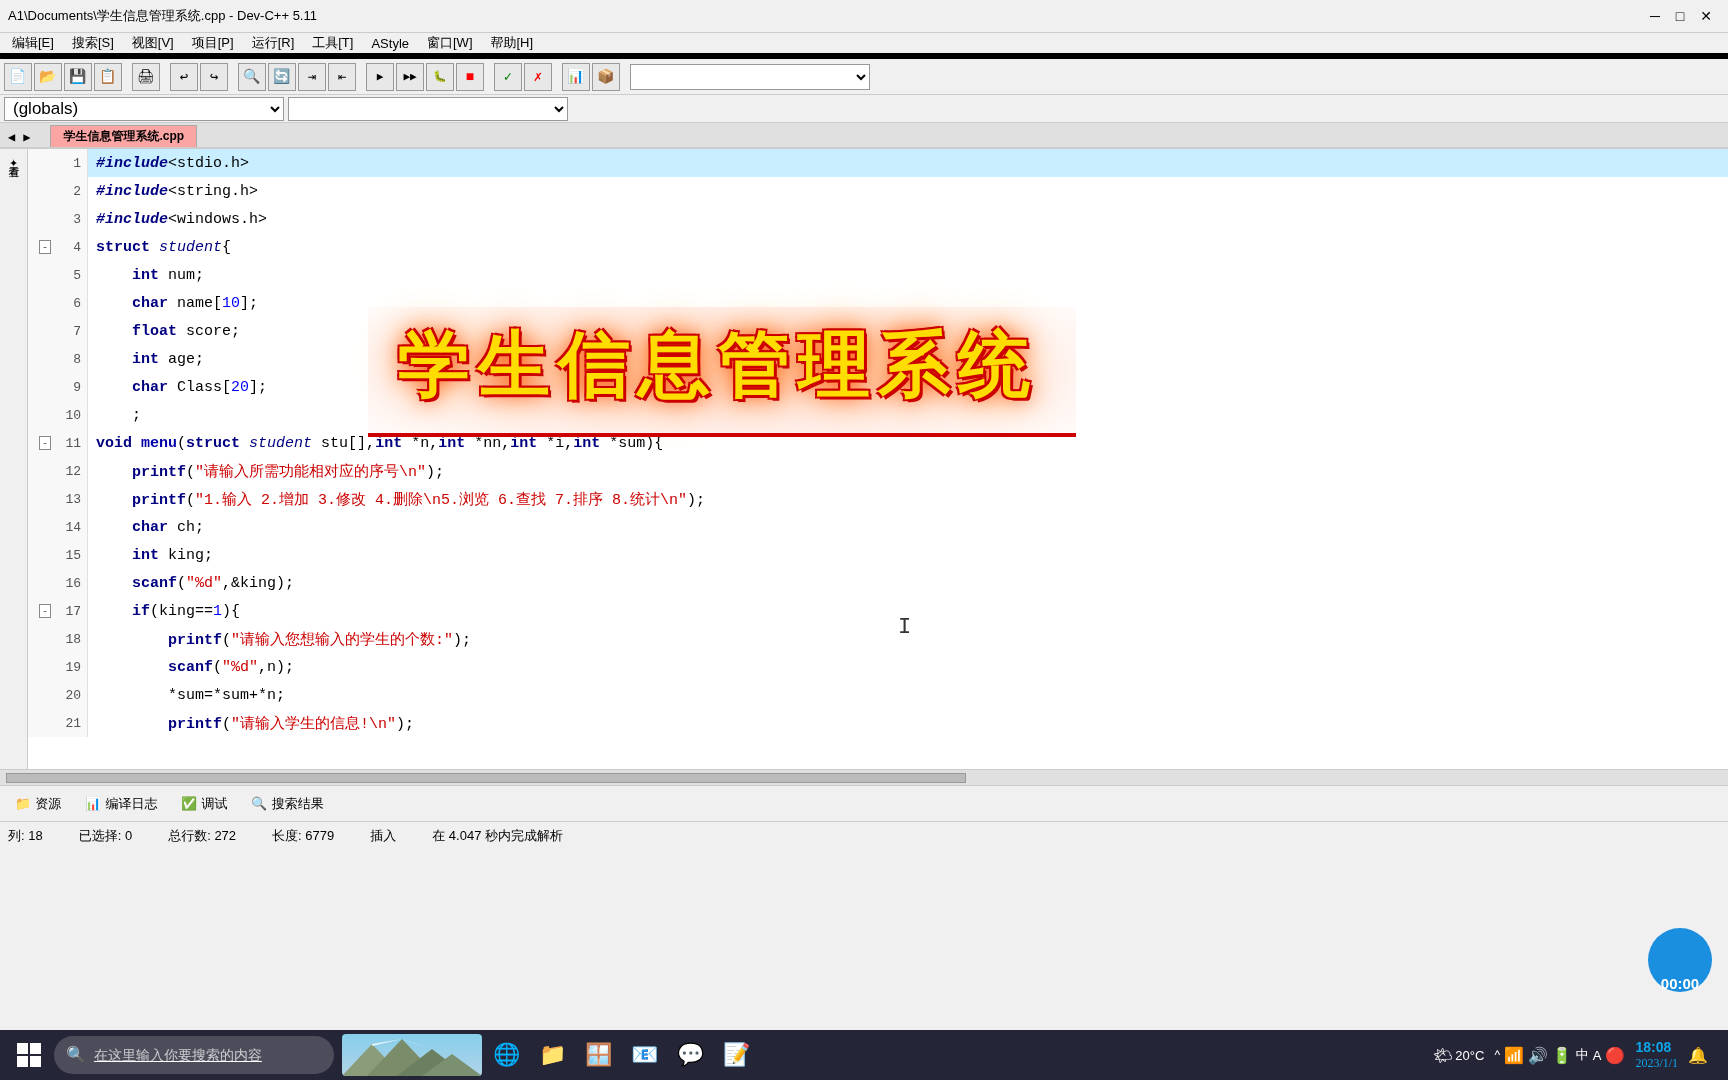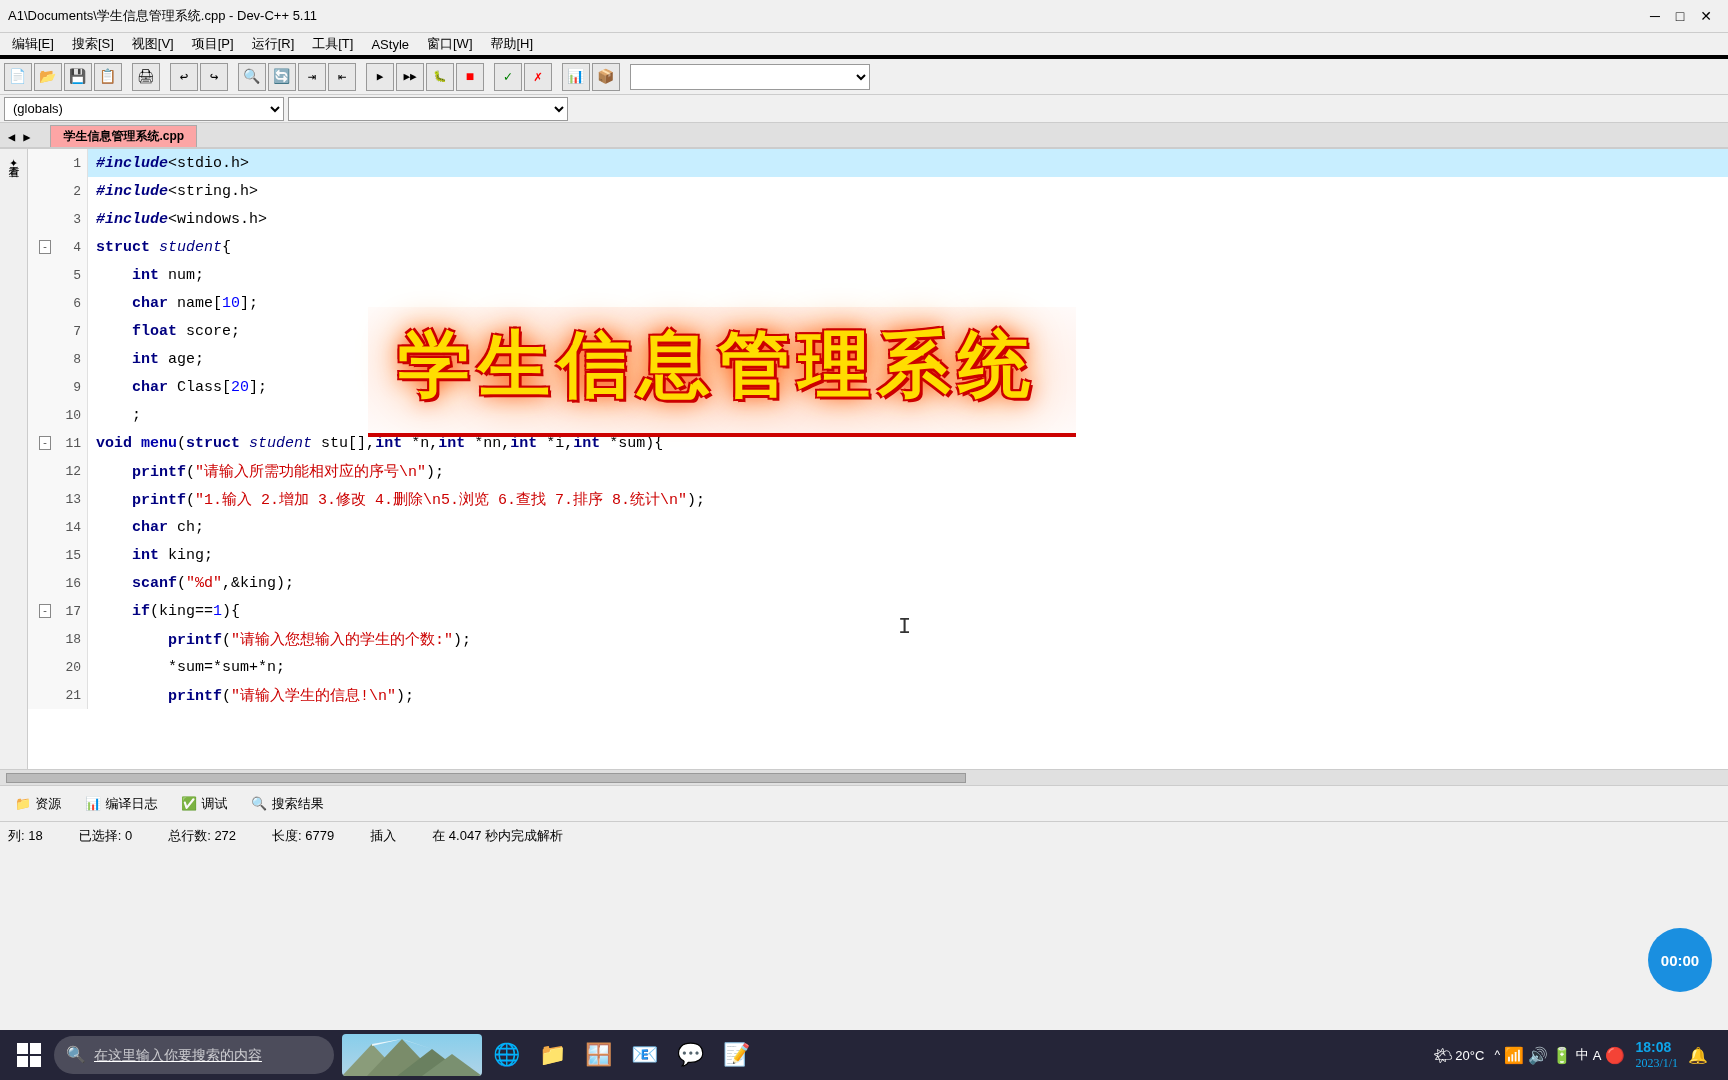--- a/index.html
+++ b/index.html
@@ -26,21 +26,21 @@
 
     
     #menu-bar {
       background: #f0f0f0;
       height: 26px;
       display: flex;
       align-items: center;
       padding: 0 4px;
       font-size: 13px;
       font-family: 'Microsoft YaHei', Arial, sans-serif;
-      border-bottom: 4px solid #000000;
+      border-bottom: 6px solid #000000;
       gap: 2px;
     }
     .menu-item {
       padding: 2px 8px;
       cursor: pointer;
     }
 
     
     #toolbar {
       background: #f0f0f0;
@@ -83,21 +83,21 @@
       align-items: center;
       padding: 0 4px;
       border-bottom: 1px solid #ccc;
       gap: 4px;
     }
     .func-select {
       height: 24px;
       width: 280px;
       border: 1px solid #999;
       background: white;
-      font-size: 13px;
+      font-size: 17px;
       font-family: 'Microsoft YaHei', Arial, sans-serif;
       padding: 0 4px;
     }
 
     
     #tab-bar {
       background: #e0e0e0;
       height: 26px;
       display: flex;
       align-items: flex-end;
@@ -330,21 +330,21 @@
     
     #timer-overlay {
       position: absolute;
       bottom: 88px;
       right: 16px;
       width: 64px;
       height: 64px;
       background: #1a8fe0;
       border-radius: 50%;
       display: flex;
-      align-items: center;
+      align-items: flex-end;
       justify-content: center;
       color: white;
       font-size: 15px;
       font-weight: bold;
       font-family: 'Microsoft YaHei', Arial, sans-serif;
       z-index: 50;
     }
 
     
     #tray-icons {
@@ -605,20 +605,27 @@
         <div class="num-col">17</div>
       </div>
       <div class="code-content">    <span class="kw">if</span>(king==<span class="number">1</span>){</div>
     </div>
     <div class="code-line">
       <div class="line-num-area">
         <div class="fold-col"></div>
         <div class="num-col">18</div>
       </div>
       <div class="code-content">        <span style="color:#000080;font-weight:bold;">printf</span>(<span class="string">"请输入您想输入的学生的个数:"</span>);</div>
+    </div>
+    <div class="code-line">
+      <div class="line-num-area">
+        <div class="fold-col"></div>
+        <div class="num-col">19</div>
+      </div>
+      <div class="code-content">        <span style="color:#000080;font-weight:bold;">scanf</span>(<span class="string">"%d"</span>,n);</div>
     </div>
     <div class="code-line">
       <div class="line-num-area">
         <div class="fold-col"></div>
         <div class="num-col">20</div>
       </div>
       <div class="code-content">        *sum=*sum+*n;</div>
     </div>
     <div class="code-line">
       <div class="line-num-area">

